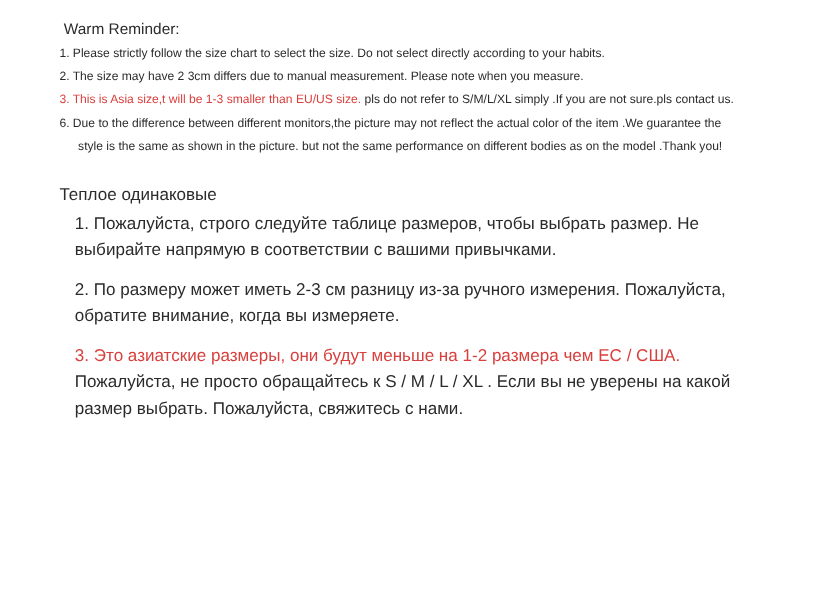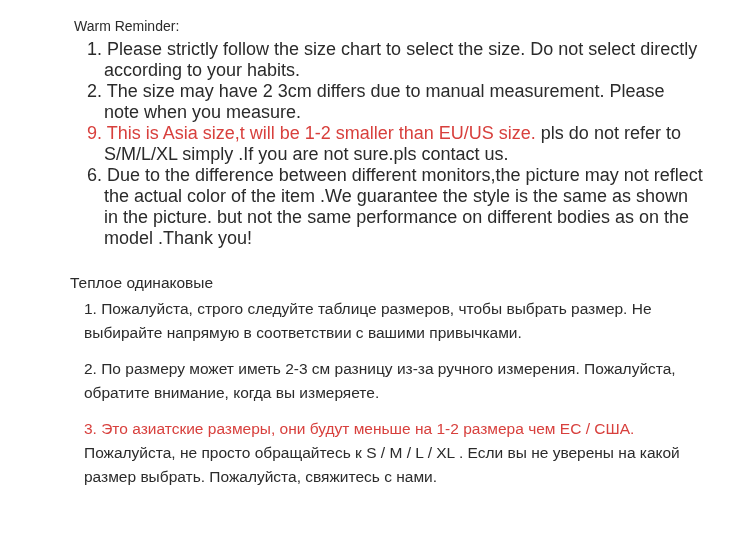--- a/index.html
+++ b/index.html
@@ -12,35 +12,34 @@
     height: 556px;
     overflow: hidden;
     font-family: "Liberation Sans", "DejaVu Sans", sans-serif;
     color: var(--text-color, #2b2b2b);
     -webkit-font-smoothing: antialiased;
   }
   .page {
     box-sizing: border-box;
     width: 750px;
     height: 556px;
-    padding: 16px 28px 0 70px;
+    padding: 16px 28px 0 54px;
   }
   
   .en-section {
     width: 625px;
   }
   .en-title {
     font-size: 14px;
     line-height: 21px;
     margin: 0 0 2px 4px;
   }
   .en-item {
-    font-size: 18px;
+    font-size: 11px;
     line-height: 21px;
-    margin-left: 17px;
     padding-left: 17px;
     text-indent: -17px;
     width: 600px;
   }
   
   .ru-section {
     margin-top: 22px;
     width: 655px;
   }
   .ru-title {
@@ -63,21 +62,21 @@
 
 <div class="page">
 
   <div class="en-section">
     <div class="en-title">Warm Reminder:</div>
 
     <div class="en-item">1. Please strictly follow the size chart to select the size. Do not select directly according to your habits.</div>
 
     <div class="en-item">2. The size may have 2 3cm differs due to manual measurement. Please note when you measure.</div>
 
-    <div class="en-item"><span class="red">9. This is Asia size,t will be 1-2 smaller than EU/US size.</span><span> pls do not refer to S/M/L/XL simply .If you are not sure.pls contact us.</span></div>
+    <div class="en-item"><span class="red">3. This is Asia size,t will be 1-3 smaller than EU/US size.</span><span> pls do not refer to S/M/L/XL simply .If you are not sure.pls contact us.</span></div>
 
     <div class="en-item">6. Due to the difference between different monitors,the picture may not reflect the actual color of the item .We guarantee the style is the same as shown in the picture. but not the same performance on different bodies as on the model .Thank you!</div>
   </div>
 
   <div class="ru-section">
     <div class="ru-title">Теплое одинаковые</div>
 
     <p class="ru-item">1. Пожалуйста, строго следуйте таблице размеров, чтобы выбрать размер. Не выбирайте напрямую в соответствии с вашими привычками.</p>
 
     <p class="ru-item">2. По размеру может иметь 2-3 см разницу из-за ручного измерения. Пожалуйста, обратите внимание, когда вы измеряете.</p>

